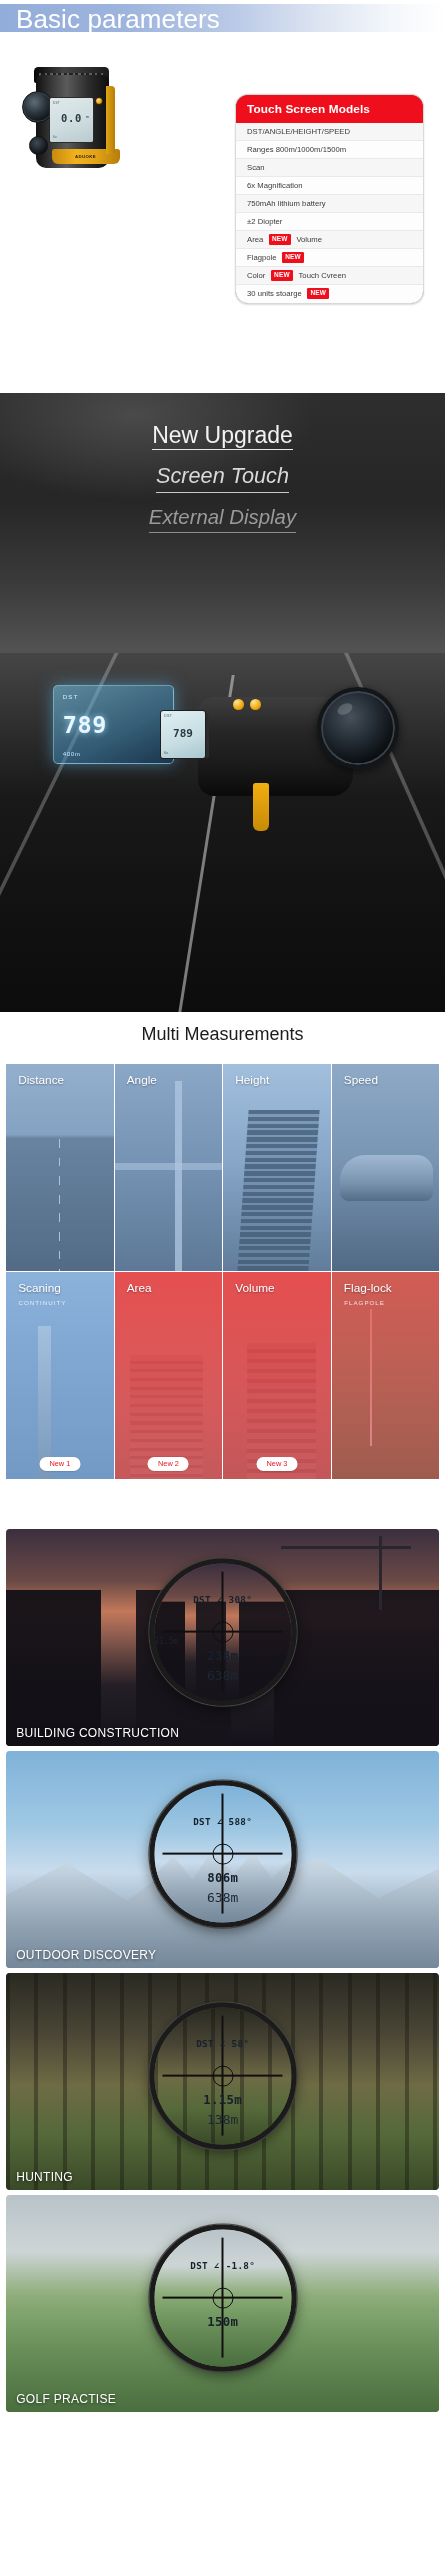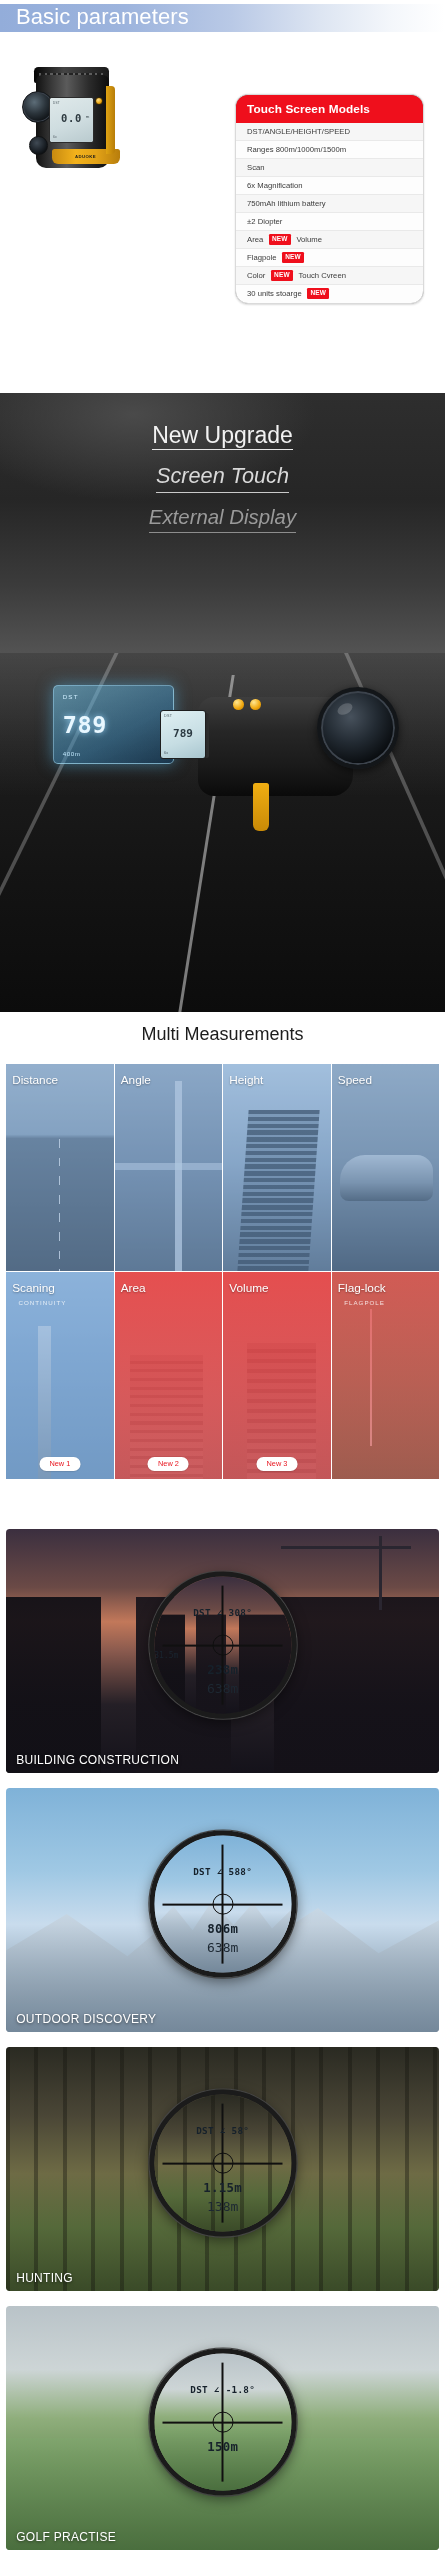--- a/index.html
+++ b/index.html
@@ -26,21 +26,21 @@
   }
   .title-band {
     position: absolute;
     left: 0; top: 3.7px;
     width: 445px; height: 28.5px;
     background: linear-gradient(to right, #93adda 0%, #9db4dd 28%, #b9c9e6 52%, #dde5f2 72%, #f4f7fb 88%, #ffffff 100%);
   }
   .title-band-text {
     position: absolute;
     left: 16px; top: 4.3px;
-    font-size: 22px;
+    font-size: 26px;
     color: #ffffff;
     letter-spacing: 0.1px;
     white-space: nowrap;
   }
 
   
   .device-wrap {
     position: absolute;
     left: 22px; top: 61px;
     width: 111px; height: 119px;
@@ -373,21 +373,21 @@
     grid-template-columns: repeat(4, 1fr);
     grid-template-rows: 207px 207px;
     gap: 1.2px;
   }
   .tile {
     position: relative;
     overflow: hidden;
   }
   .tile-label {
     position: absolute;
-    left: 6px; top: 8.7px;
+    left: 12px; top: 8.7px;
     font-size: 11.8px;
     color: #ffffff;
     text-shadow: 0 0.6px 1.9px rgba(0,0,0,.35);
     z-index: 4;
   }
   .tile-sub {
     position: absolute;
     left: 12.4px; top: 27px;
     font-size: 6.2px;
     letter-spacing: 1px;
@@ -485,22 +485,22 @@
   .ov-blue { position: absolute; inset: 0; background: rgba(96,140,190,.42); }
   .ov-blue-l { position: absolute; inset: 0; background: rgba(120,165,215,.46); }
   .ov-red { position: absolute; inset: 0; background: linear-gradient(to bottom, rgba(233,62,62,.88), rgba(224,74,74,.72)); }
   .ov-red-s { position: absolute; inset: 0; background: linear-gradient(to bottom, rgba(232,64,64,.74), rgba(222,80,80,.55)); }
 
   
   .sec-scenes { position: relative; width: 445px; background: #fff; padding: 0 6.2px; }
   .scene {
     position: relative;
     width: 433px;
-    height: 244px;
-    margin-bottom: 15px;
+    height: 217px;
+    margin-bottom: 5px;
     border-radius: 3.7px;
     overflow: hidden;
   }
   .scene-caption {
     position: absolute;
     left: 10px; bottom: 6.2px;
     font-size: 12px;
     color: #ffffff;
     letter-spacing: 0.3px;
     text-shadow: 0 1.2px 3.1px rgba(0,0,0,.55);

